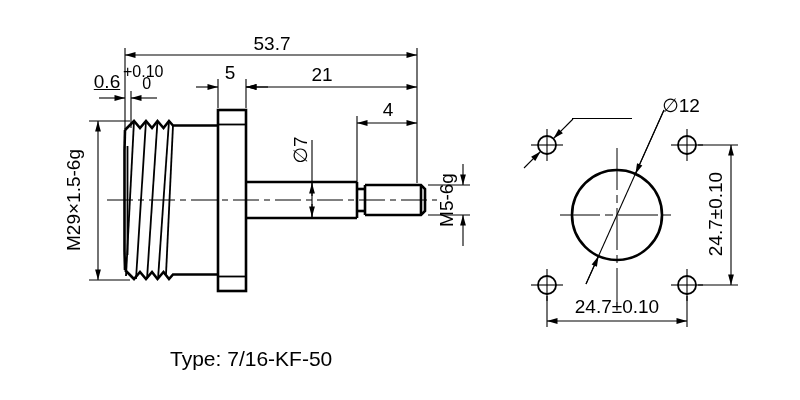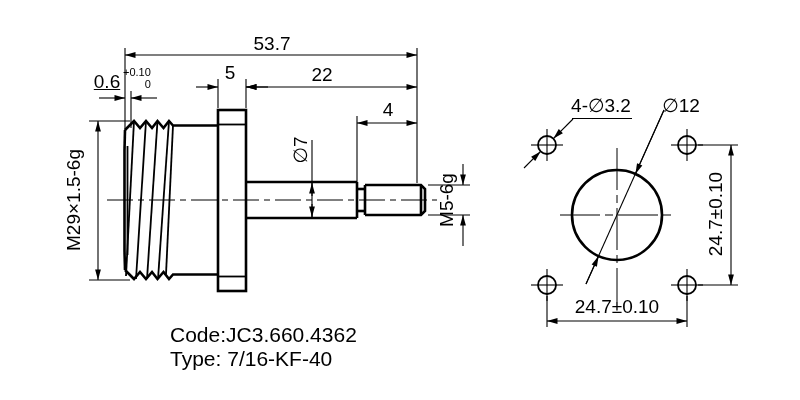--- a/index.html
+++ b/index.html
@@ -4,22 +4,22 @@
 <style>
   html,body{margin:0;padding:0;}
   body{width:800px;height:400px;background:#ffffff;overflow:hidden;
        font-family:"Liberation Sans", sans-serif;}
   #stage{position:relative;width:800px;height:353px;background:#ffffff;}
   #linework{position:absolute;left:0;top:0;}
   .lbl{position:absolute;transform:translate(-50%,-50%);white-space:nowrap;
        font-size:19px;color:#000;letter-spacing:0px;}
   .rot{transform:translate(-50%,-50%) rotate(-90deg);}
   .note{position:absolute;font-size:21px;color:#000;white-space:nowrap;}
-  .tolblock{position:absolute;left:123px;top:66px;font-size:11px;line-height:12px;
-            color:#000;text-align:right;}
+  .tolblock{position:absolute;left:123px;top:66px;font-size:16px;line-height:12px;
+            color:#000;text-align:center;}
   .tolblock .t2{padding-left:7px;}
   .thick{stroke:#000;stroke-width:2.6;fill:none;}
   .med{stroke:#000;stroke-width:1.8;fill:none;}
   .thin{stroke:#000;stroke-width:1.1;fill:none;}
   .cl{stroke:#000;stroke-width:1;fill:none;}
 </style>
 </head>
 <body>
 
 <div id="stage">
@@ -147,34 +147,32 @@
 
         <line x1="731" y1="145" x2="731" y2="285" marker-start="url(#arw)" marker-end="url(#arw)"></line>
         <line x1="698" y1="145" x2="738" y2="145"></line>
         <line x1="698" y1="285" x2="738" y2="285"></line>
       </g>
     </g>
   </svg>
 
   <div class="lbl" style="left:272px;top:44px;">53.7</div>
   <div class="lbl" style="left:230px;top:73px;">5</div>
-  <div class="lbl" style="left:322px;top:75px;">22</div>
+  <div class="lbl" style="left:322px;top:75px;">21</div>
   <div class="lbl" style="left:388px;top:110px;">4</div>
 
   <div class="lbl" style="left:107px;top:82px;text-decoration:underline;">0.6</div>
   <div class="tolblock">
     <div class="t1">+0.10</div>
     <div class="t2">0</div>
   </div>
 
   <div class="lbl rot" style="left:74px;top:200px;">M29×1.5-6g</div>
   <div class="lbl rot" style="left:300px;top:150px;">∅7</div>
   <div class="lbl rot" style="left:447px;top:200px;">M5-6g</div>
 
-  <div class="lbl" style="left:601px;top:105px;">4-∅3.2</div>
   <div class="lbl" style="left:681px;top:105px;">∅12</div>
   <div class="lbl rot" style="left:716px;top:214px;">24.7±0.10</div>
   <div class="lbl" style="left:617px;top:307px;">24.7±0.10</div>
 
-  <div class="note" style="left:170px;top:323px;">Code:JC3.660.4362</div>
-  <div class="note" style="left:170px;top:347px;">Type: 7/16-KF-40</div>
+  <div class="note" style="left:170px;top:347px;">Type: 7/16-KF-50</div>
 
 </div>
 
 </body></html>

